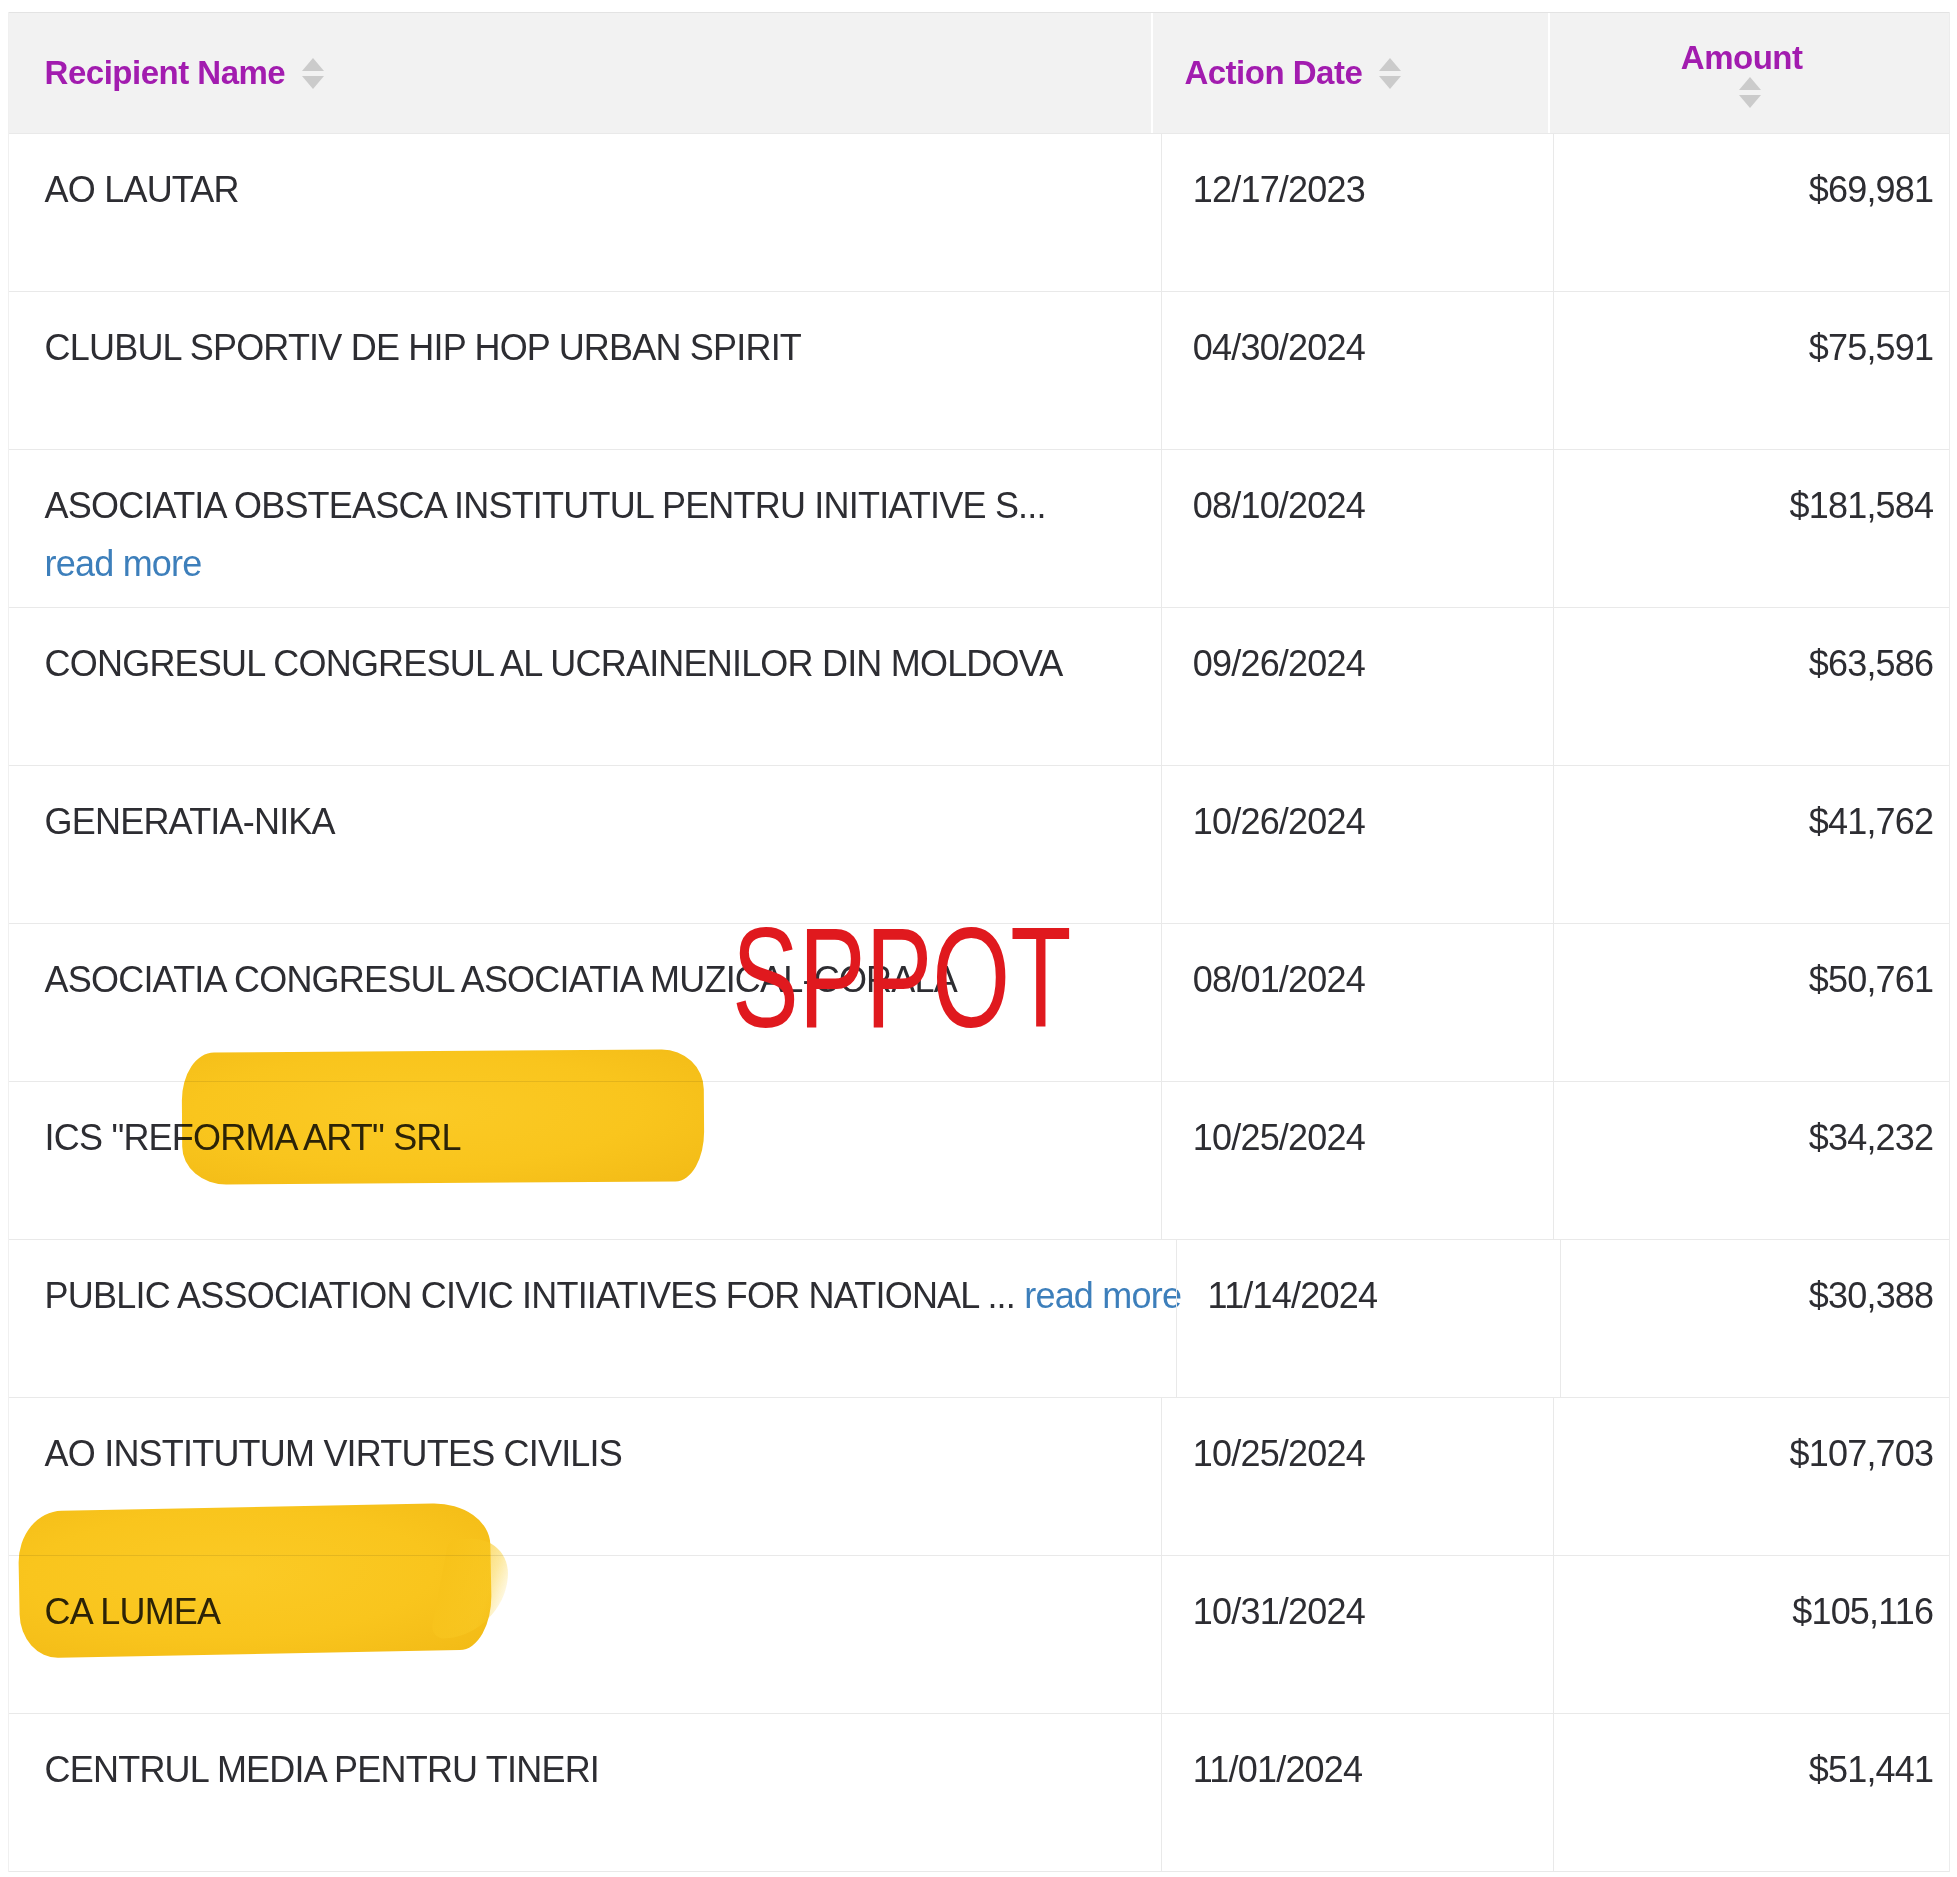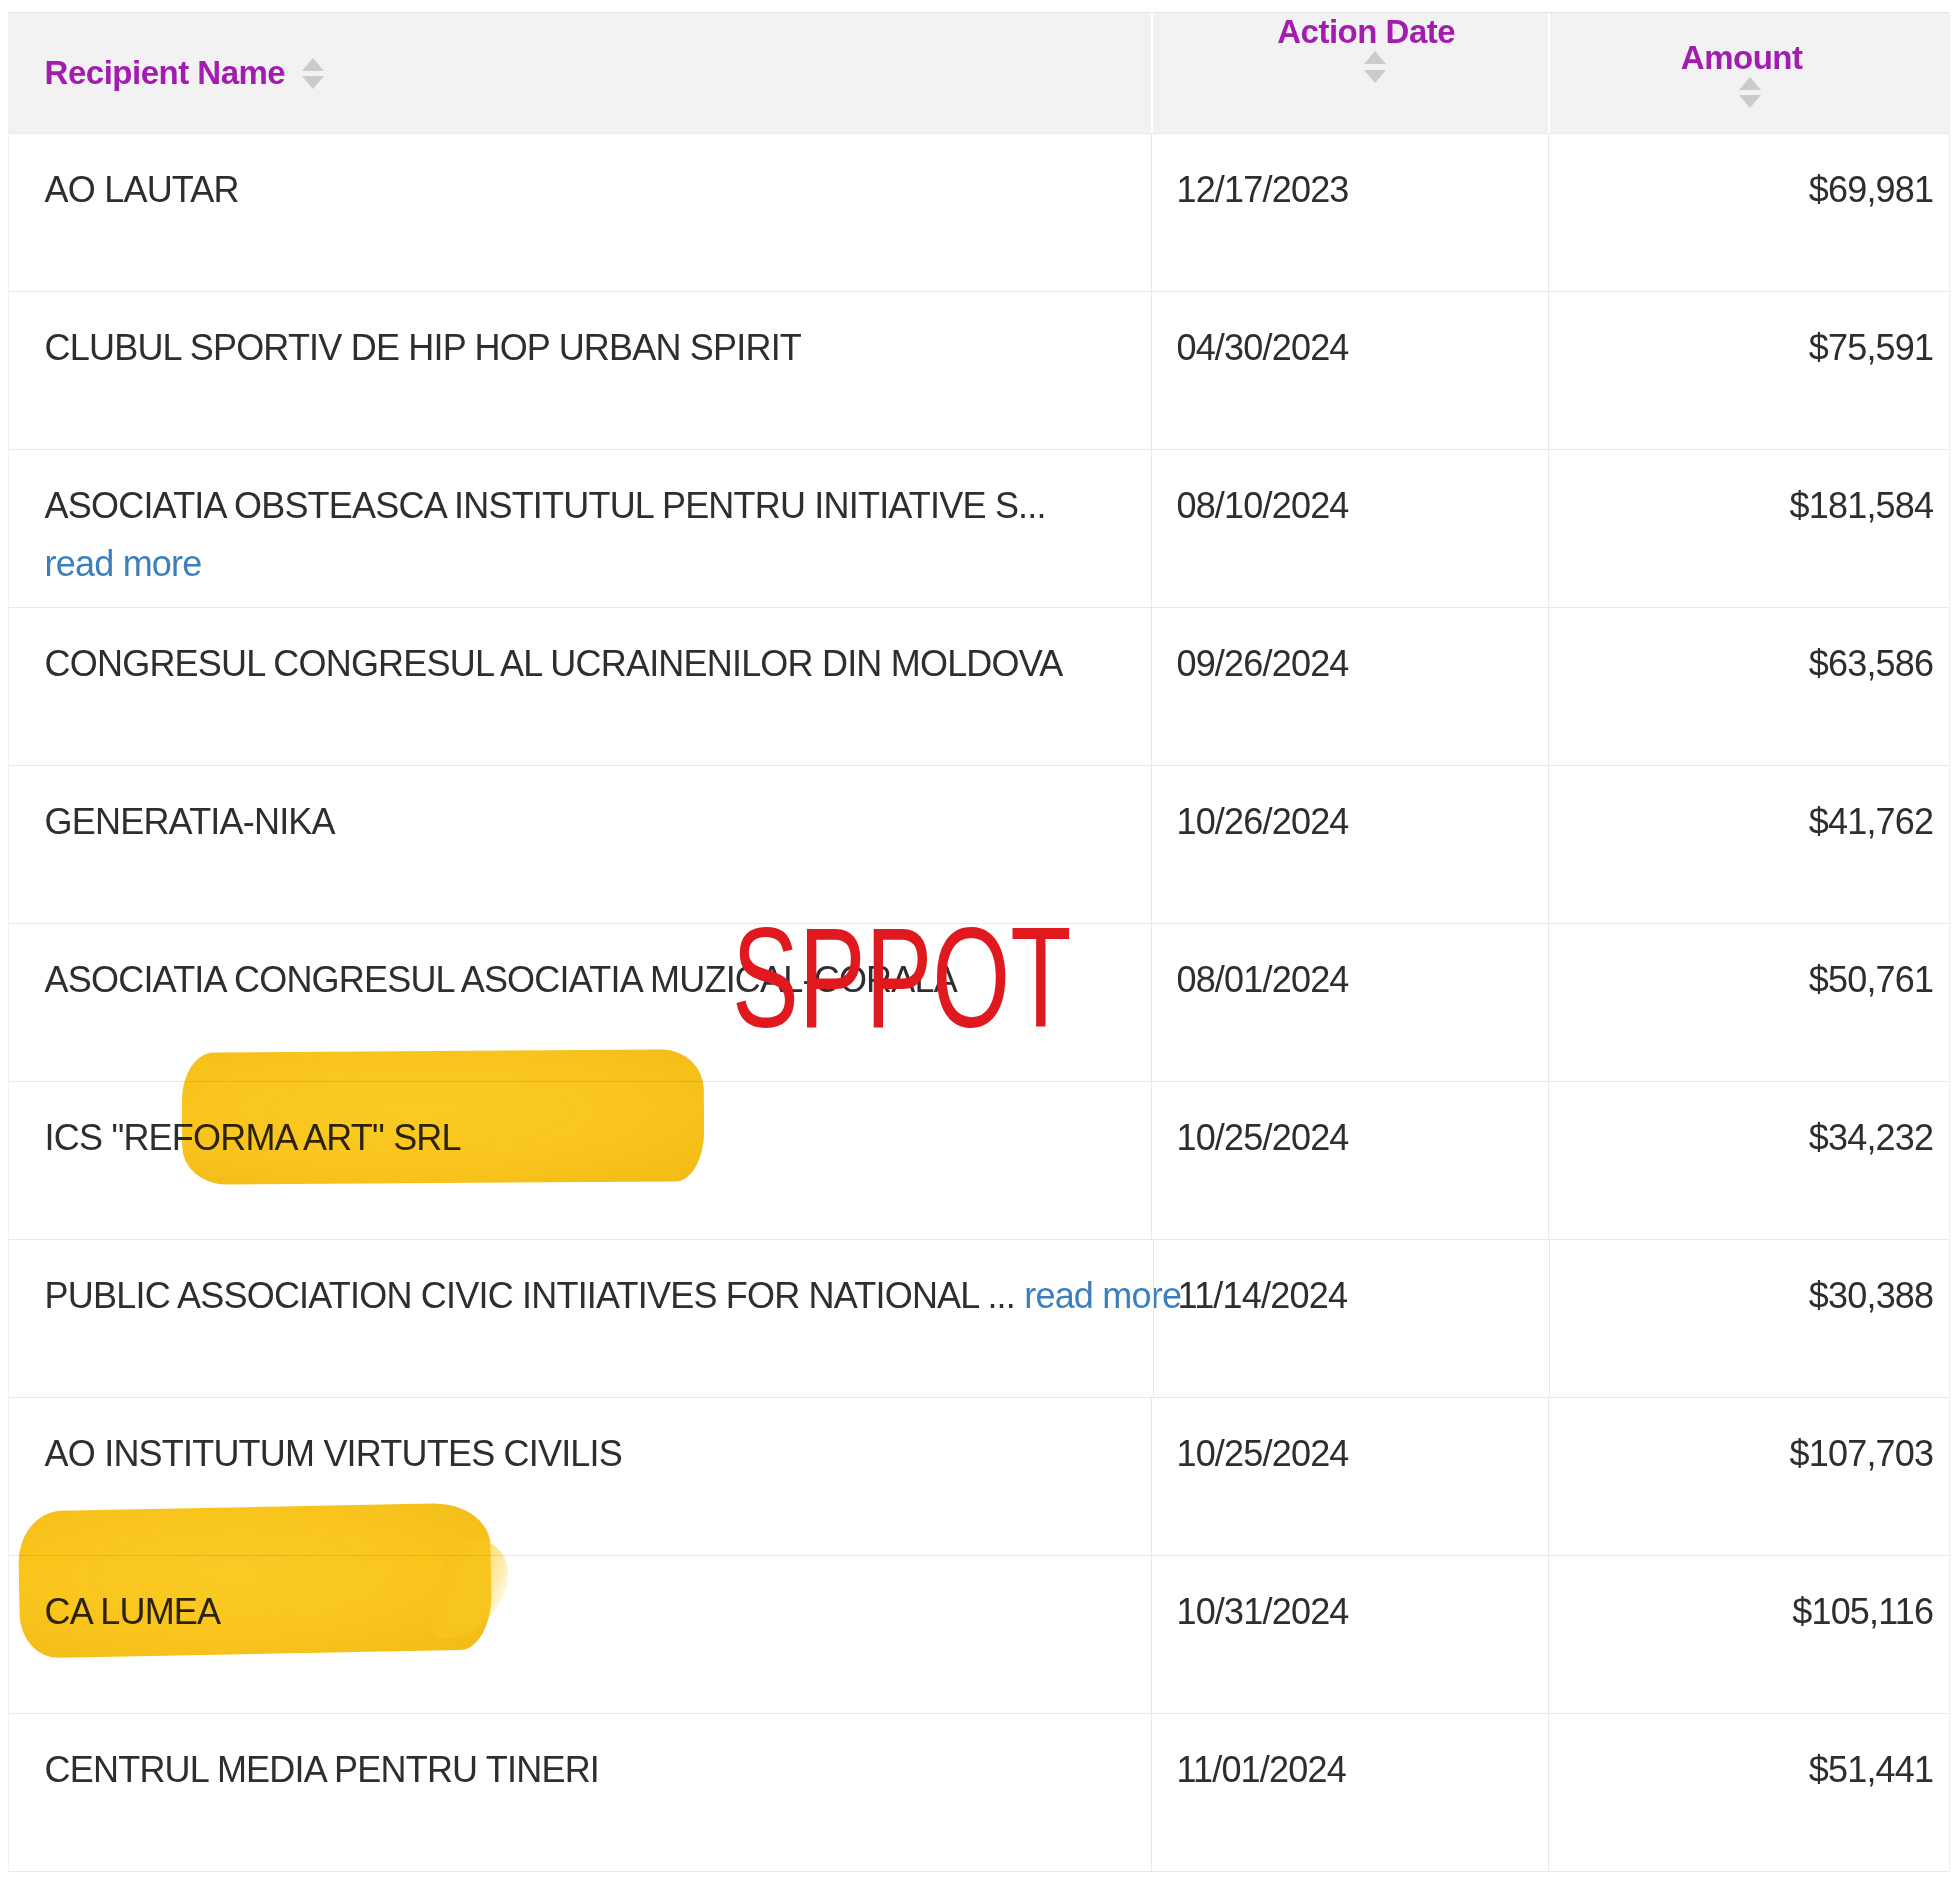--- a/index.html
+++ b/index.html
@@ -23,38 +23,38 @@
     background:#fff;
   }
   
   .thead{
     display:flex;height:121px;background:var(--hdr-bg);
     border-top:1px solid #e3e3e3;
     font-weight:bold;font-size:33px;letter-spacing:-0.5px;color:#a21caf;
   }
   .th{display:flex;align-items:center;}
   .th-name{width:1144px;padding-left:36px;}
-  .th-date{width:397px;padding-left:31px;border-left:2.9px solid rgba(255,255,255,.95);flex-direction:column;}
+  .th-date{width:397px;padding-left:31px;border-left:2.9px solid rgba(255,255,255,.95);}
   .th-amount{width:401px;padding-right:15.3px;border-left:2.9px solid rgba(255,255,255,.95);justify-content:center;flex-direction:column;}
   .sort{
     display:inline-flex;flex-direction:column;align-items:center;
     margin-left:17px;cursor:pointer;row-gap:5.7px;
   }
   .sort i{display:block;width:0;height:0;border-left:11.5px solid transparent;border-right:11.5px solid transparent;}
   .sort .up{border-bottom:13.4px solid #cbcbcb;}
   .sort .dn{border-top:13.4px solid #cbcbcb;}
   
   .row{
     display:flex;height:158px;border-top:1.9px solid var(--line);
     font-size:36px;letter-spacing:-0.8px;background:#fff;
   }
   .tbody{border-bottom:1.9px solid var(--line);}
   .cell{padding-top:34px;line-height:44px;}
   .c-name{width:1144px;padding-left:36px;padding-right:19px;white-space:nowrap;}
-  .c-date{width:397px;padding-left:24px;border-left:1.9px solid var(--line);}
+  .c-date{width:397px;padding-left:31px;border-left:1.9px solid var(--line);margin-left:23px;}
   .c-amount{width:401px;padding-right:15.3px;border-left:1.9px solid var(--line);text-align:right;}
   .readmore{color:var(--link);text-decoration:none;cursor:pointer;}
   .readmore-block{display:block;margin-top:13.4px;}
   
   .hl{
     position:absolute;mix-blend-mode:multiply;z-index:6;pointer-events:none;
     background:radial-gradient(ellipse at 45% 45%, #fbca25 0%, var(--hl) 55%, #f2ba16 100%);
   }
   .hl1{
     left:182px;top:1051px;width:522px;height:132px;

